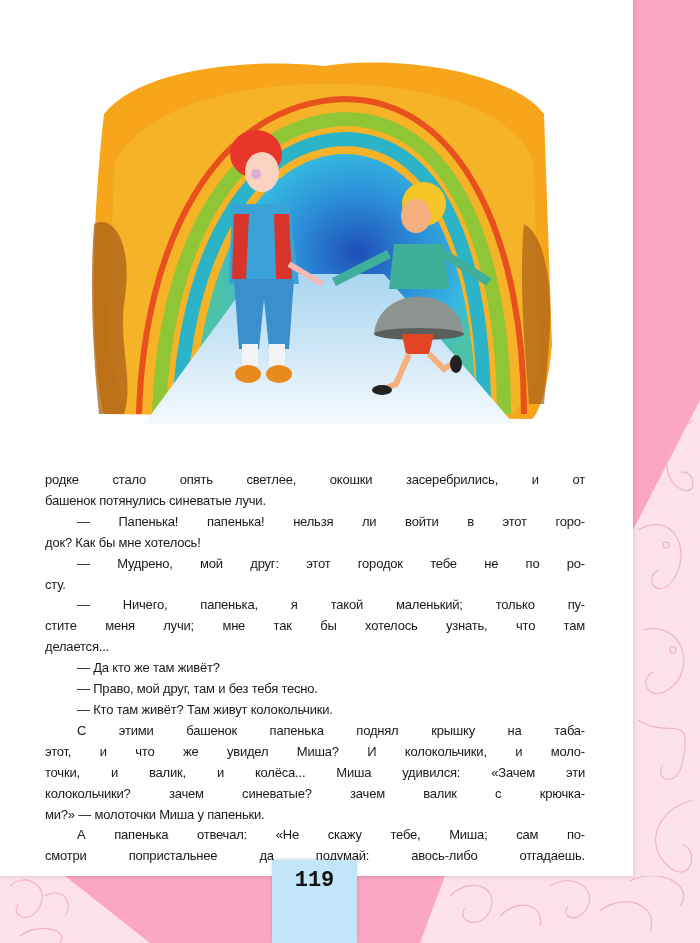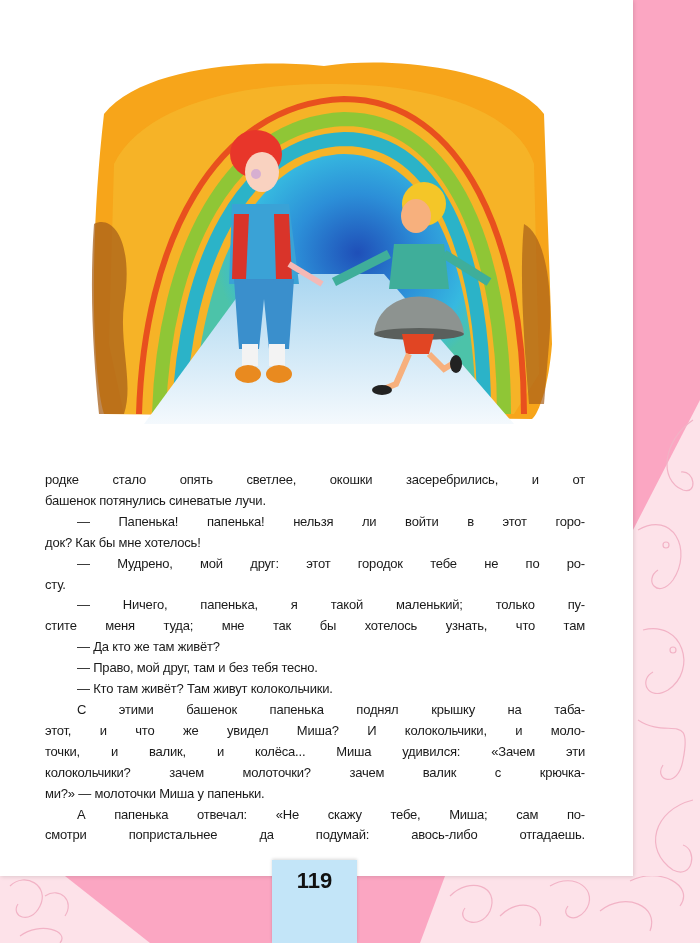--- a/index.html
+++ b/index.html
@@ -47,21 +47,21 @@
     .text-block p .ln { display: block; text-align: justify; text-align-last: justify; }
     .text-block p .ln.last { text-align-last: left; }
     .page-tab {
       position: absolute; left: 272px; top: 860px; width: 85px; height: 83px;
       background: #c3e5f8;
       box-shadow: 0 -1px 3px rgba(0,0,0,0.15);
     }
     .page-num {
       position: absolute; left: 0; top: 8px; width: 85px; text-align: center;
       font-size: 22px; font-weight: bold; color: #111;
-      font-family: Liberation Sans, sans-serif;
+      font-family: Liberation Mono, monospace;
     }
   </style>
 </head>
 <body>
 
 <div class="pink-strip">
   <div class="hot"></div>
   <svg class="ornament" style="left:0;top:380px" width="67" height="563" viewBox="0 0 67 563" fill="none" stroke="#f2b3c6" stroke-width="1.2">
     <path d="M60 40 C30 60, 25 100, 50 110 C65 115, 62 90, 48 92"></path>
     <path d="M5 150 C40 130, 60 170, 40 200 C25 220, 10 200, 25 190"></path>
@@ -157,36 +157,37 @@
     <p class="ind">
       <span class="ln">— Папенька! папенька! нельзя ли войти в этот горо-</span>
       <span class="ln last" style="text-indent:0">док? Как бы мне хотелось!</span>
     </p>
     <p class="ind">
       <span class="ln">— Мудрено, мой друг: этот городок тебе не по ро-</span>
       <span class="ln last" style="text-indent:0">сту.</span>
     </p>
     <p class="ind">
       <span class="ln">— Ничего, папенька, я такой маленький; только пу-</span>
-      <span class="ln" style="text-indent:0">стите меня туда; мне так бы хотелось узнать, что там</span>
+      <span class="ln" style="text-indent:0">стите меня лучи; мне так бы хотелось узнать, что там</span>
+      <span class="ln last" style="text-indent:0">делается...</span>
     </p>
     <p class="ind">
       <span class="ln last">— Да кто же там живёт?</span>
     </p>
     <p class="ind">
       <span class="ln last">— Право, мой друг, там и без тебя тесно.</span>
     </p>
     <p class="ind">
       <span class="ln last">— Кто там живёт? Там живут колокольчики.</span>
     </p>
     <p class="ind">
       <span class="ln">С этими башенок папенька поднял крышку на таба-</span>
       <span class="ln" style="text-indent:0">этот, и что же увидел Миша? И колокольчики, и моло-</span>
       <span class="ln" style="text-indent:0">точки, и валик, и колёса... Миша удивился: «Зачем эти</span>
-      <span class="ln" style="text-indent:0">колокольчики? зачем молоточки? зачем валик с крючка-</span>
+      <span class="ln" style="text-indent:0">колокольчики? зачем синеватые? зачем валик с крючка-</span>
       <span class="ln last" style="text-indent:0">ми?» — молоточки Миша у папеньки.</span>
     </p>
     <p class="ind">
       <span class="ln">А папенька отвечал: «Не скажу тебе, Миша; сам по-</span>
       <span class="ln" style="text-indent:0">смотри попристальнее да подумай: авось-либо отгадаешь.</span>
     </p>
   </div>
 </div>
 
 <div class="page-tab">

